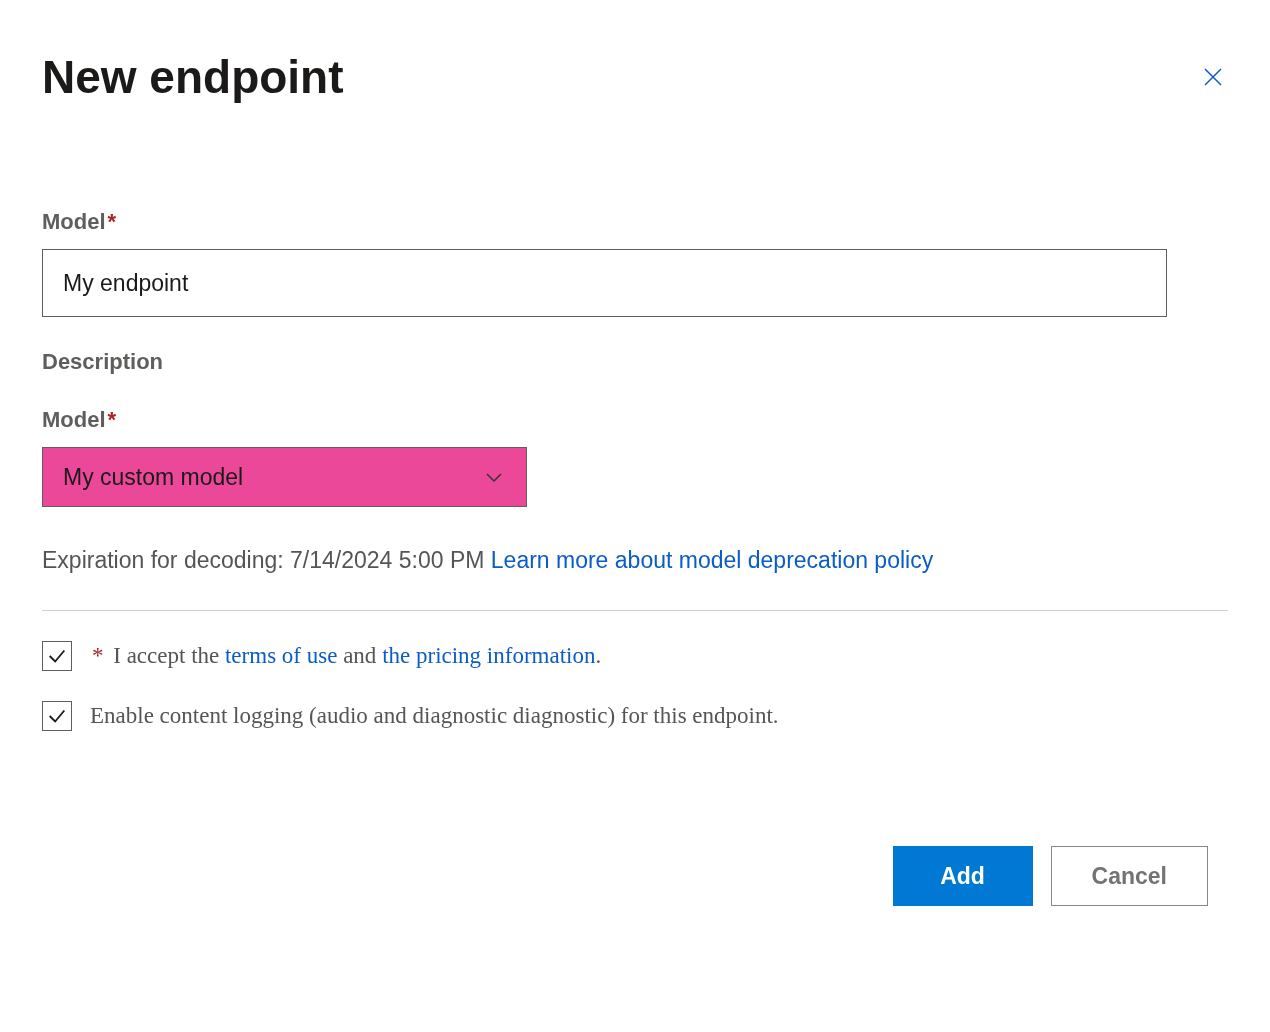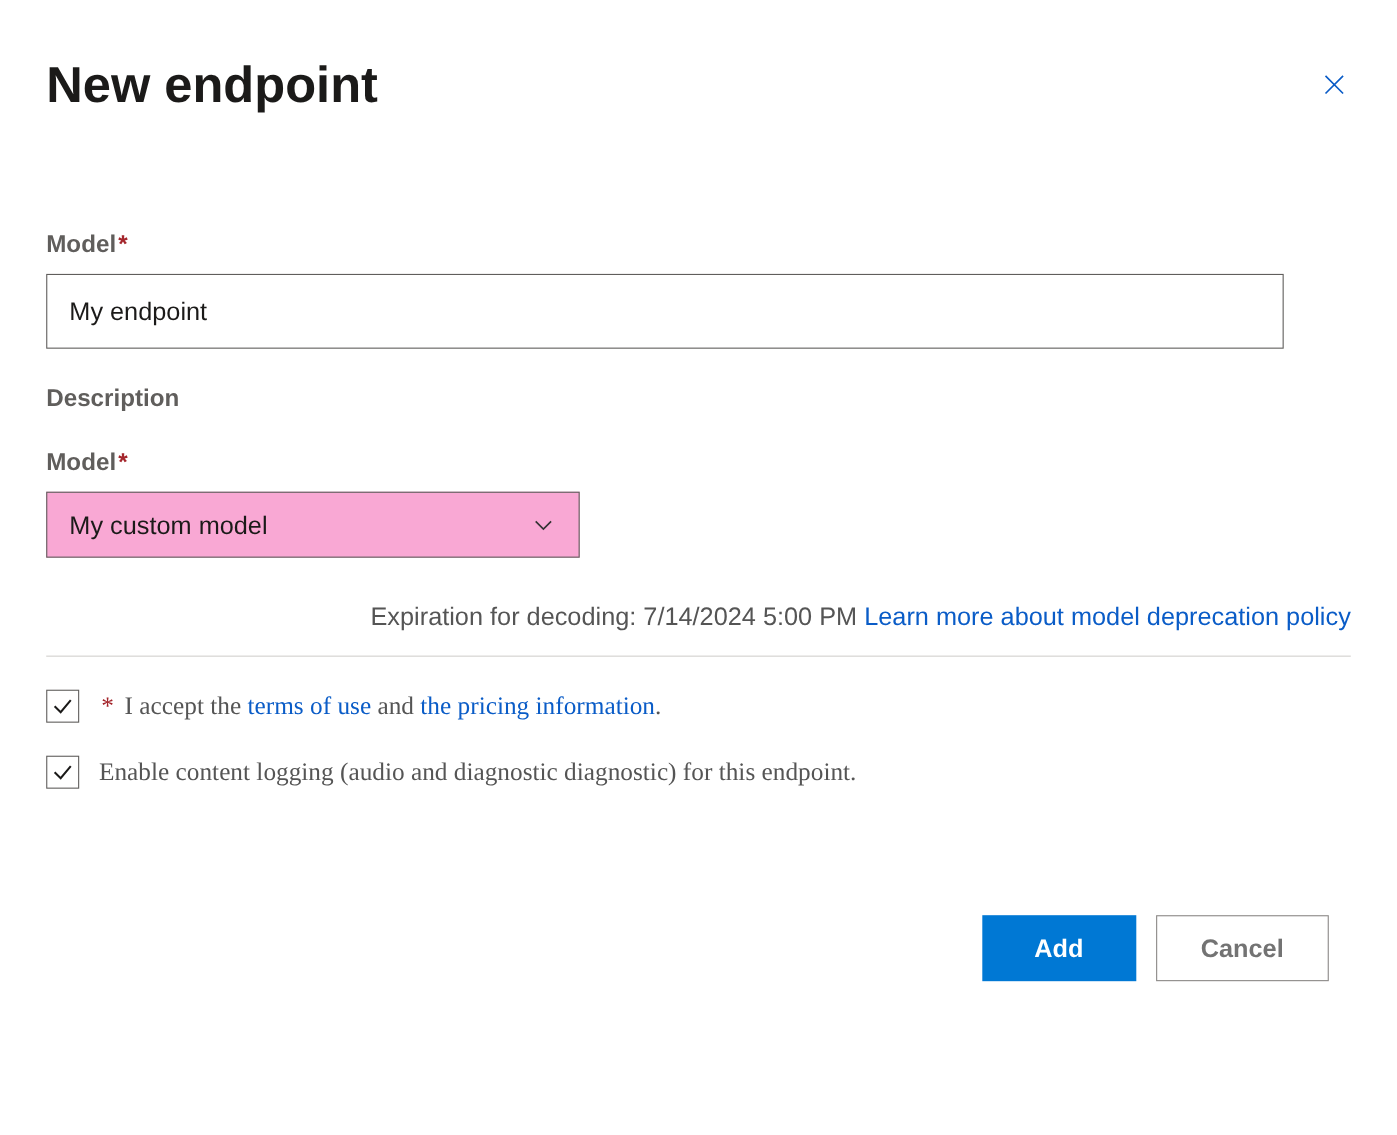--- a/index.html
+++ b/index.html
@@ -73,40 +73,39 @@
       width: 485px;
     }
     .select-input {
       width: 100%;
       height: 60px;
       border: 1px solid #605e5c;
       padding: 0 20px;
       font-size: 23px;
       font-family: inherit;
       color: #1b1a19;
-      background: #f9a8d4;
+      background: #ec4899;
       display: flex;
       align-items: center;
       justify-content: space-between;
       cursor: pointer;
     }
     .chevron-icon {
       width: 24px;
       height: 24px;
       stroke: #333;
       stroke-width: 1.5;
       fill: none;
     }
     .expiration-row {
       font-size: 23px;
       color: #555;
       margin-top: 40px;
-      padding-bottom: 22px;
+      padding-bottom: 36px;
       border-bottom: 1px solid #d2d0ce;
-      text-align: right;
     }
     .link {
       color: #0a5cc7;
       cursor: pointer;
       text-decoration: none;
     }
     .checkbox-row {
       display: flex;
       align-items: center;
       margin-top: 30px;

